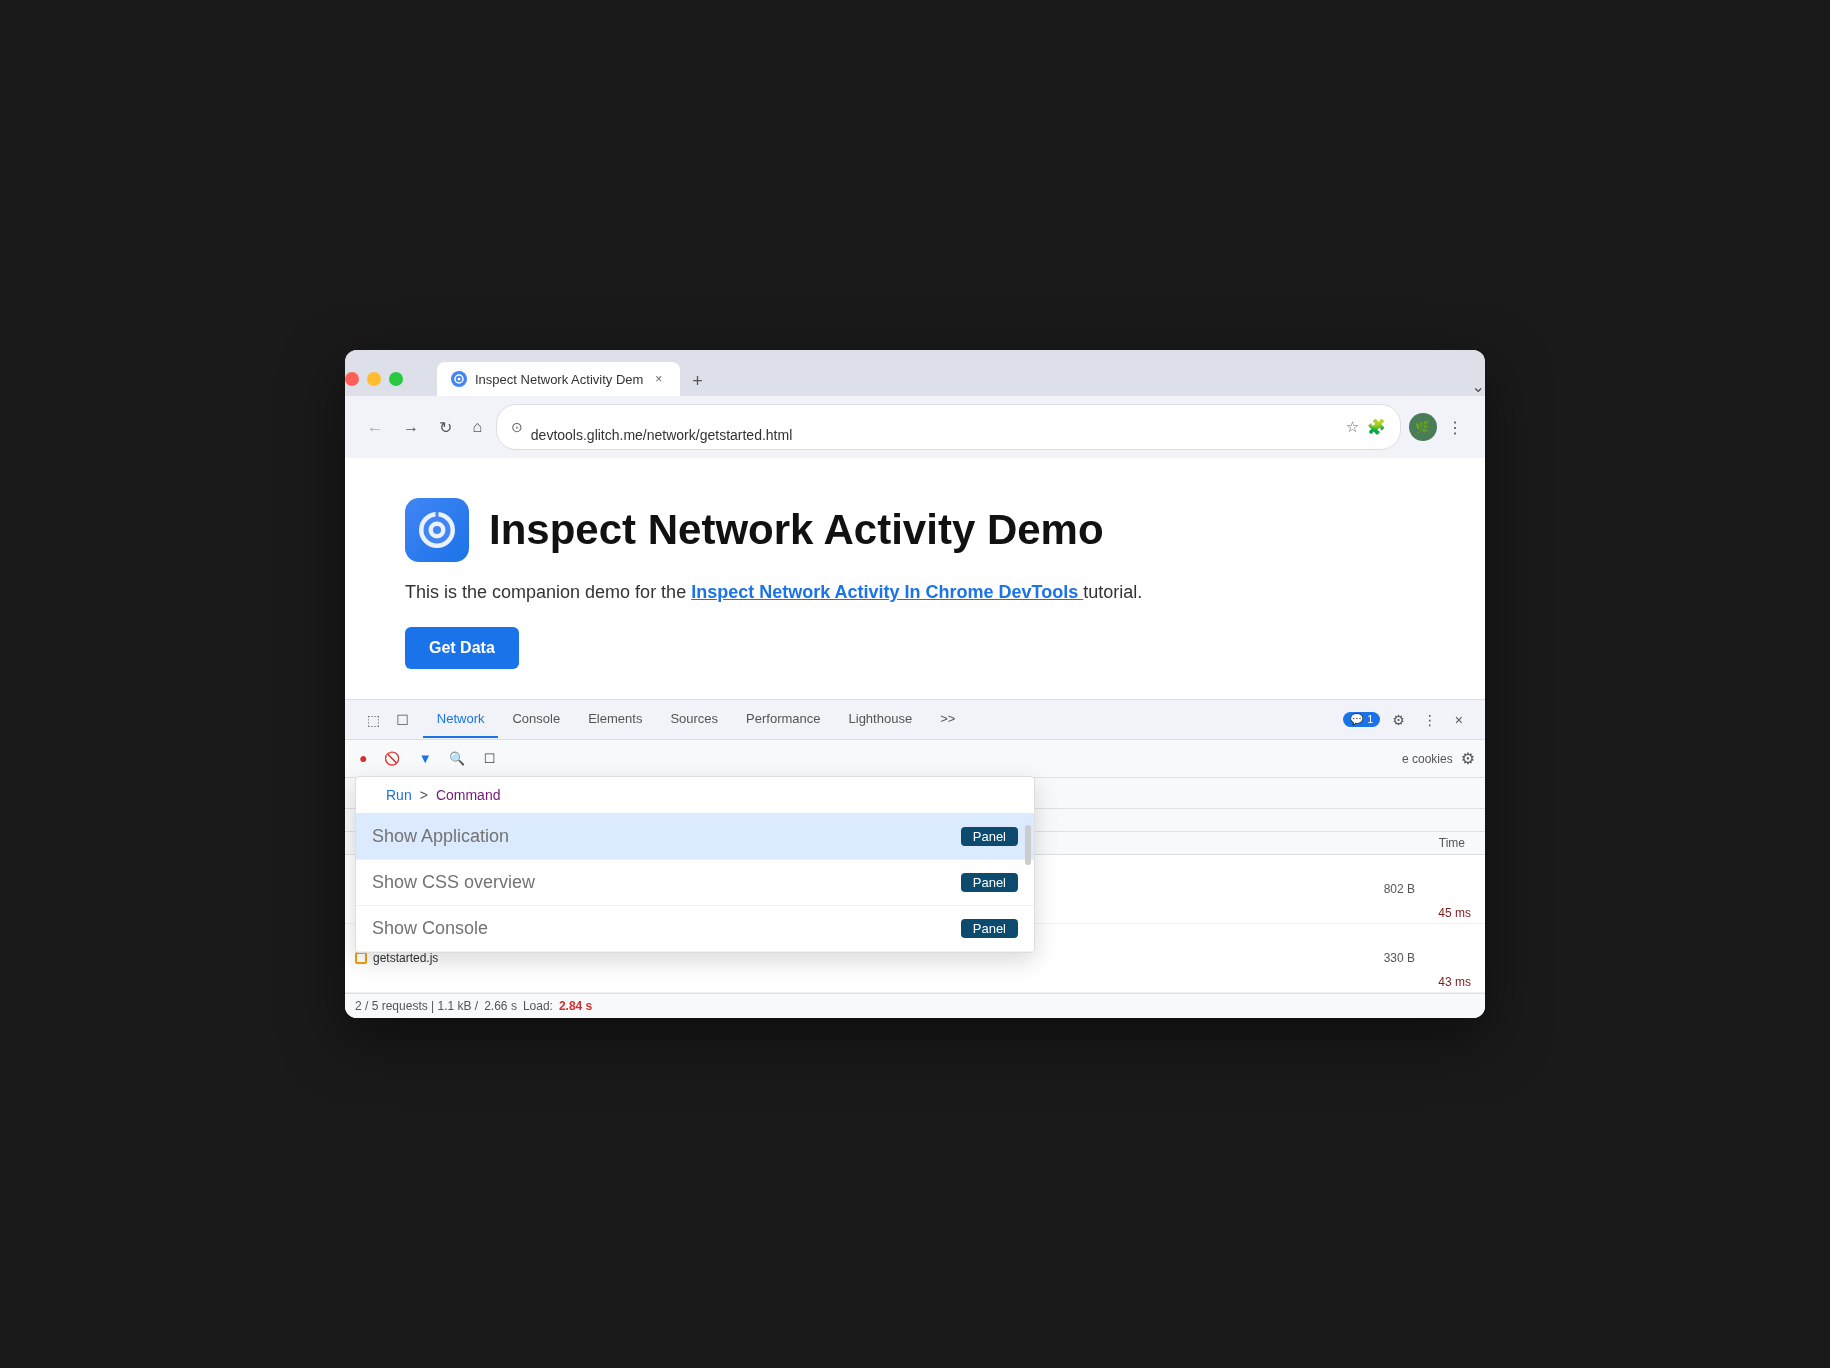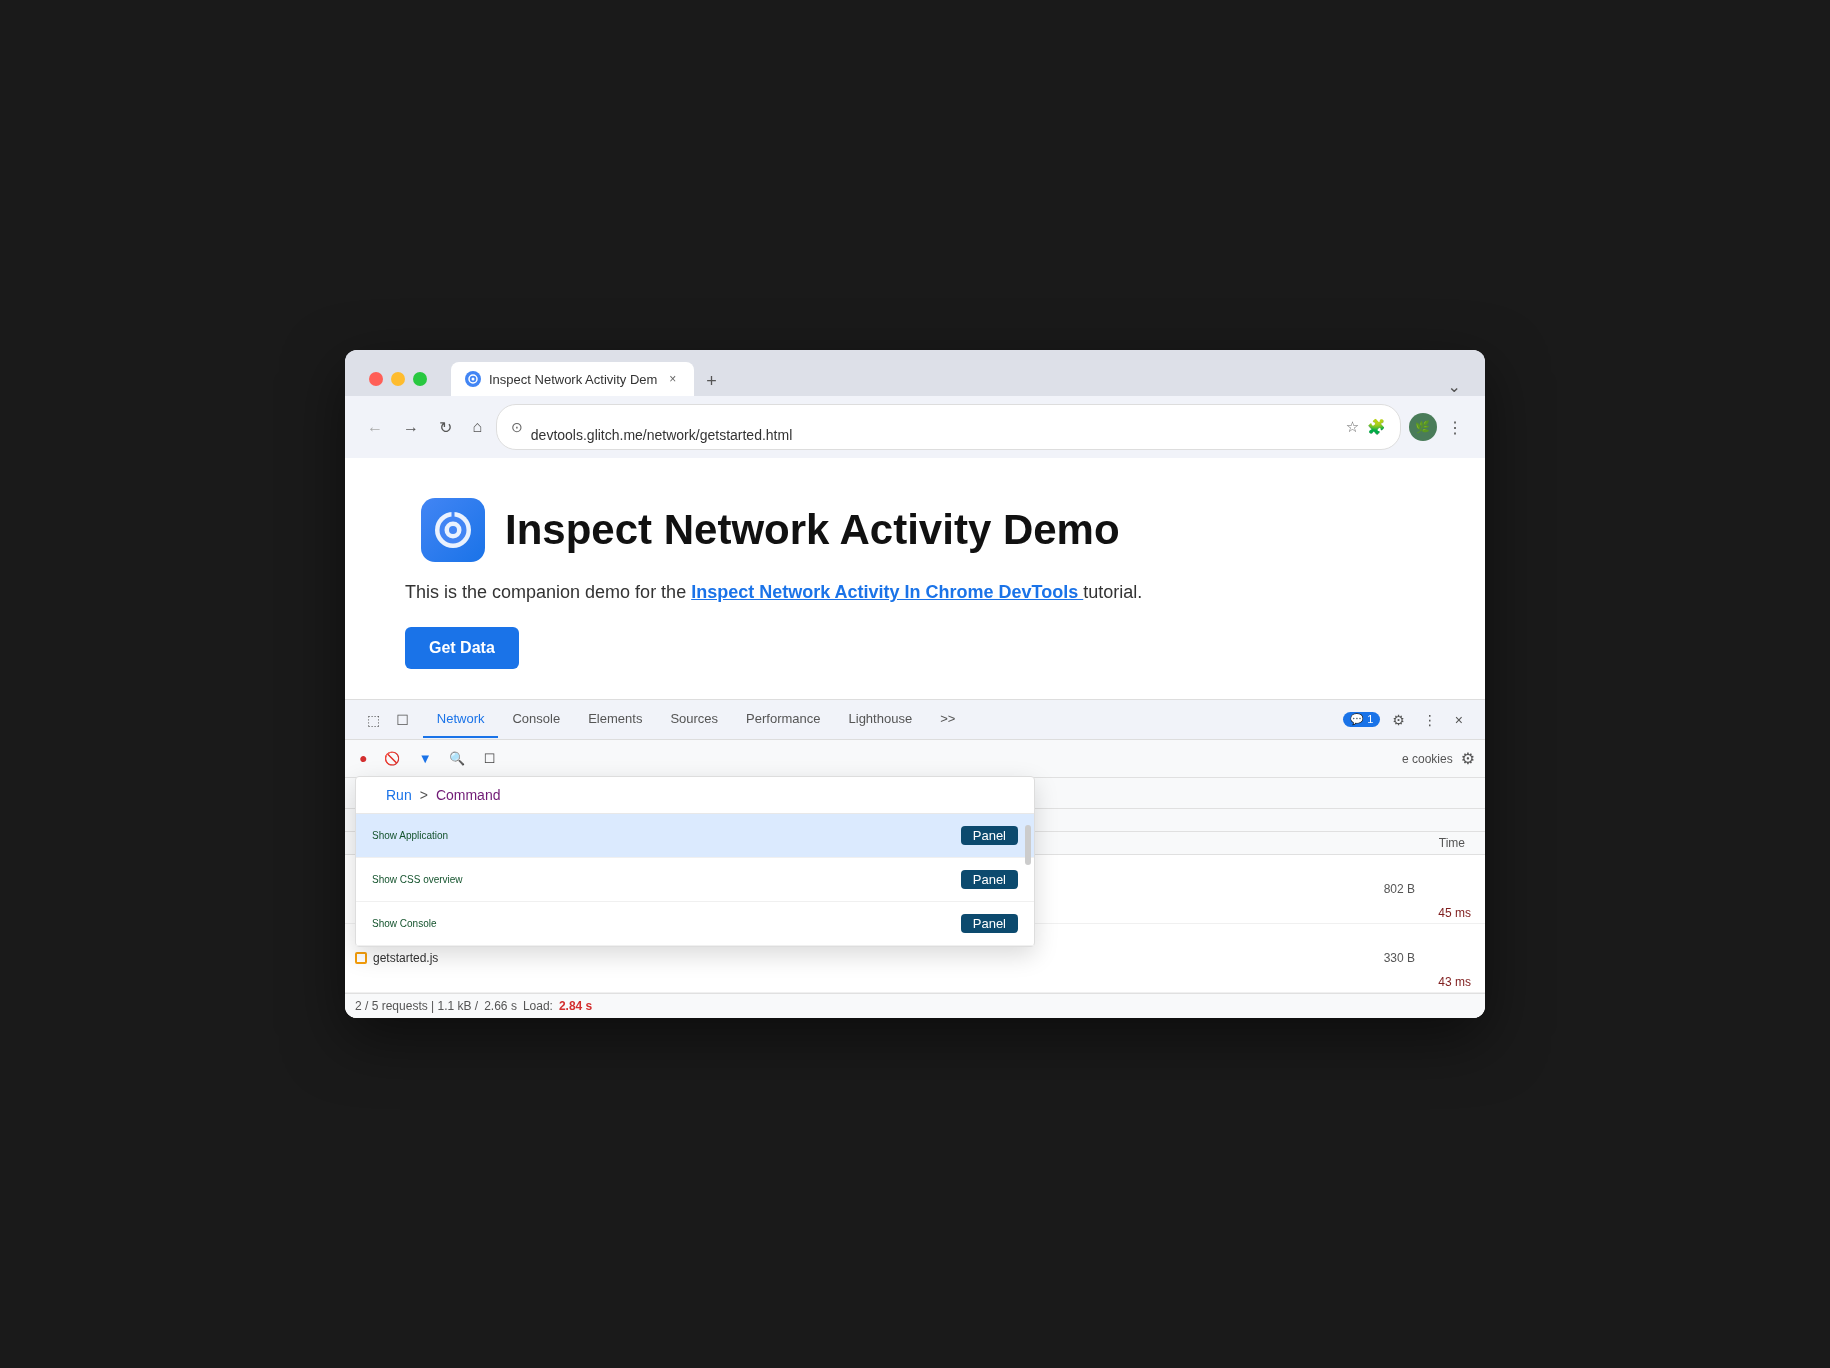--- a/index.html
+++ b/index.html
@@ -14,24 +14,24 @@
     .browser-window {
       width: 1140px;
       background: #e8eaf0;
       border-radius: 12px;
       box-shadow: 0 20px 60px rgba(0,0,0,0.5);
       overflow: hidden;
     }
     
     .title-bar {
       background: #dde0e8;
-      padding: 12px 24px 0;
-      display: flex;
-      align-items: center;
-      gap: 16px;
+      padding: 12px 0 0;
+      display: flex;
+      align-items: center;
+      gap: 26px;
     }
     .traffic-lights {
       display: flex;
       gap: 8px;
       align-items: center;
       margin-right: 8px;
     }
     .traffic-light {
       width: 14px;
       height: 14px;
@@ -147,21 +147,20 @@
     
     .page-content {
       background: #ffffff;
       padding: 40px 60px 30px;
     }
     .page-heading {
       display: flex;
       align-items: center;
       gap: 20px;
       margin-bottom: 20px;
-      margin-left: 16px;
     }
     .page-logo {
       width: 64px;
       height: 64px;
       background: linear-gradient(135deg, #4285f4, #1a73e8);
       border-radius: 14px;
       display: flex;
       align-items: center;
       justify-content: center;
     }
@@ -426,22 +425,22 @@
     .command-item {
       display: flex;
       align-items: center;
       padding: 12px 16px;
       border-bottom: 1px solid #f0f0f0;
       cursor: pointer;
     }
     .command-item.highlighted { background: #dbeafe; }
     .command-item-label {
       flex: 1;
-      font-size: 10px;
-      color: #14532d;
+      font-size: 18px;
+      color: #737373;
     }
     .panel-badge {
       background: #0c4a6e;
       color: white;
       padding: 2px 12px;
       border-radius: 4px;
       font-size: 13px;
       font-weight: 500;
     }
   </style>

